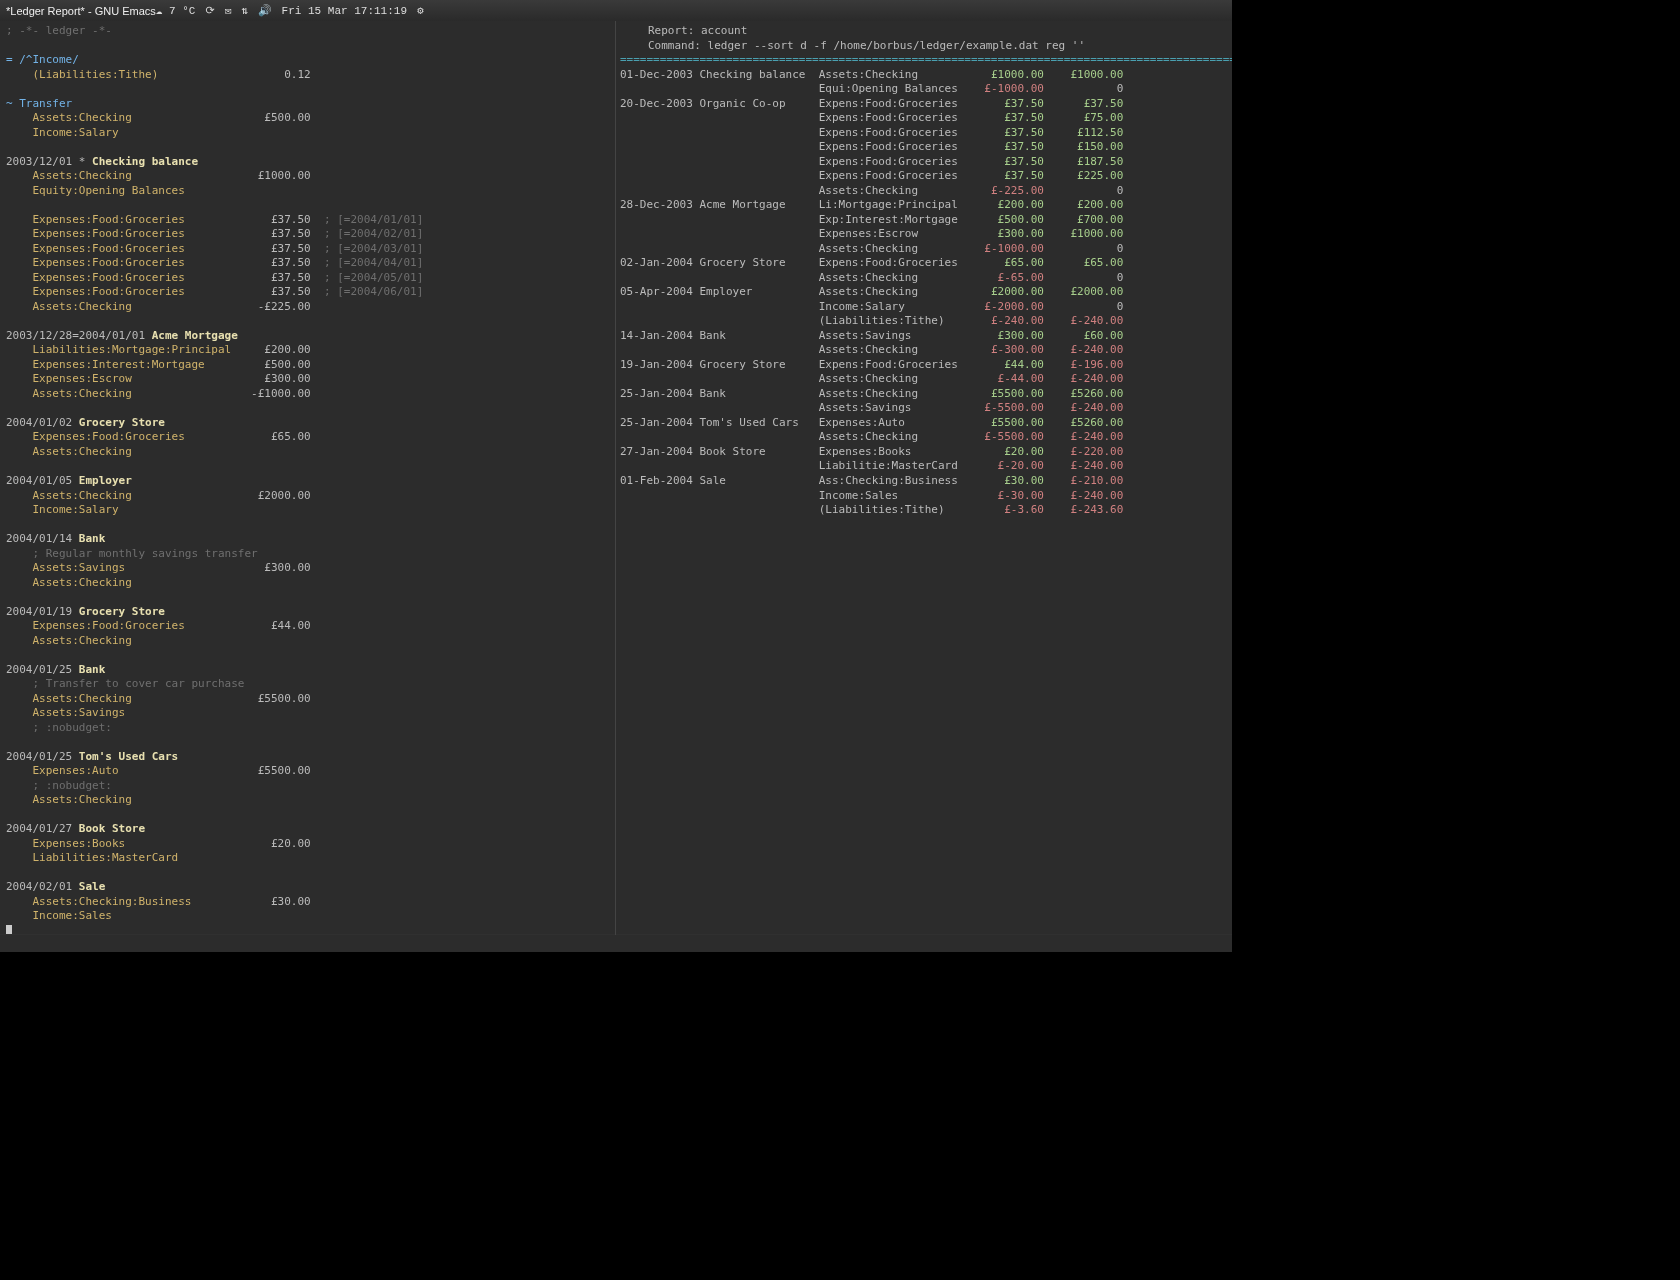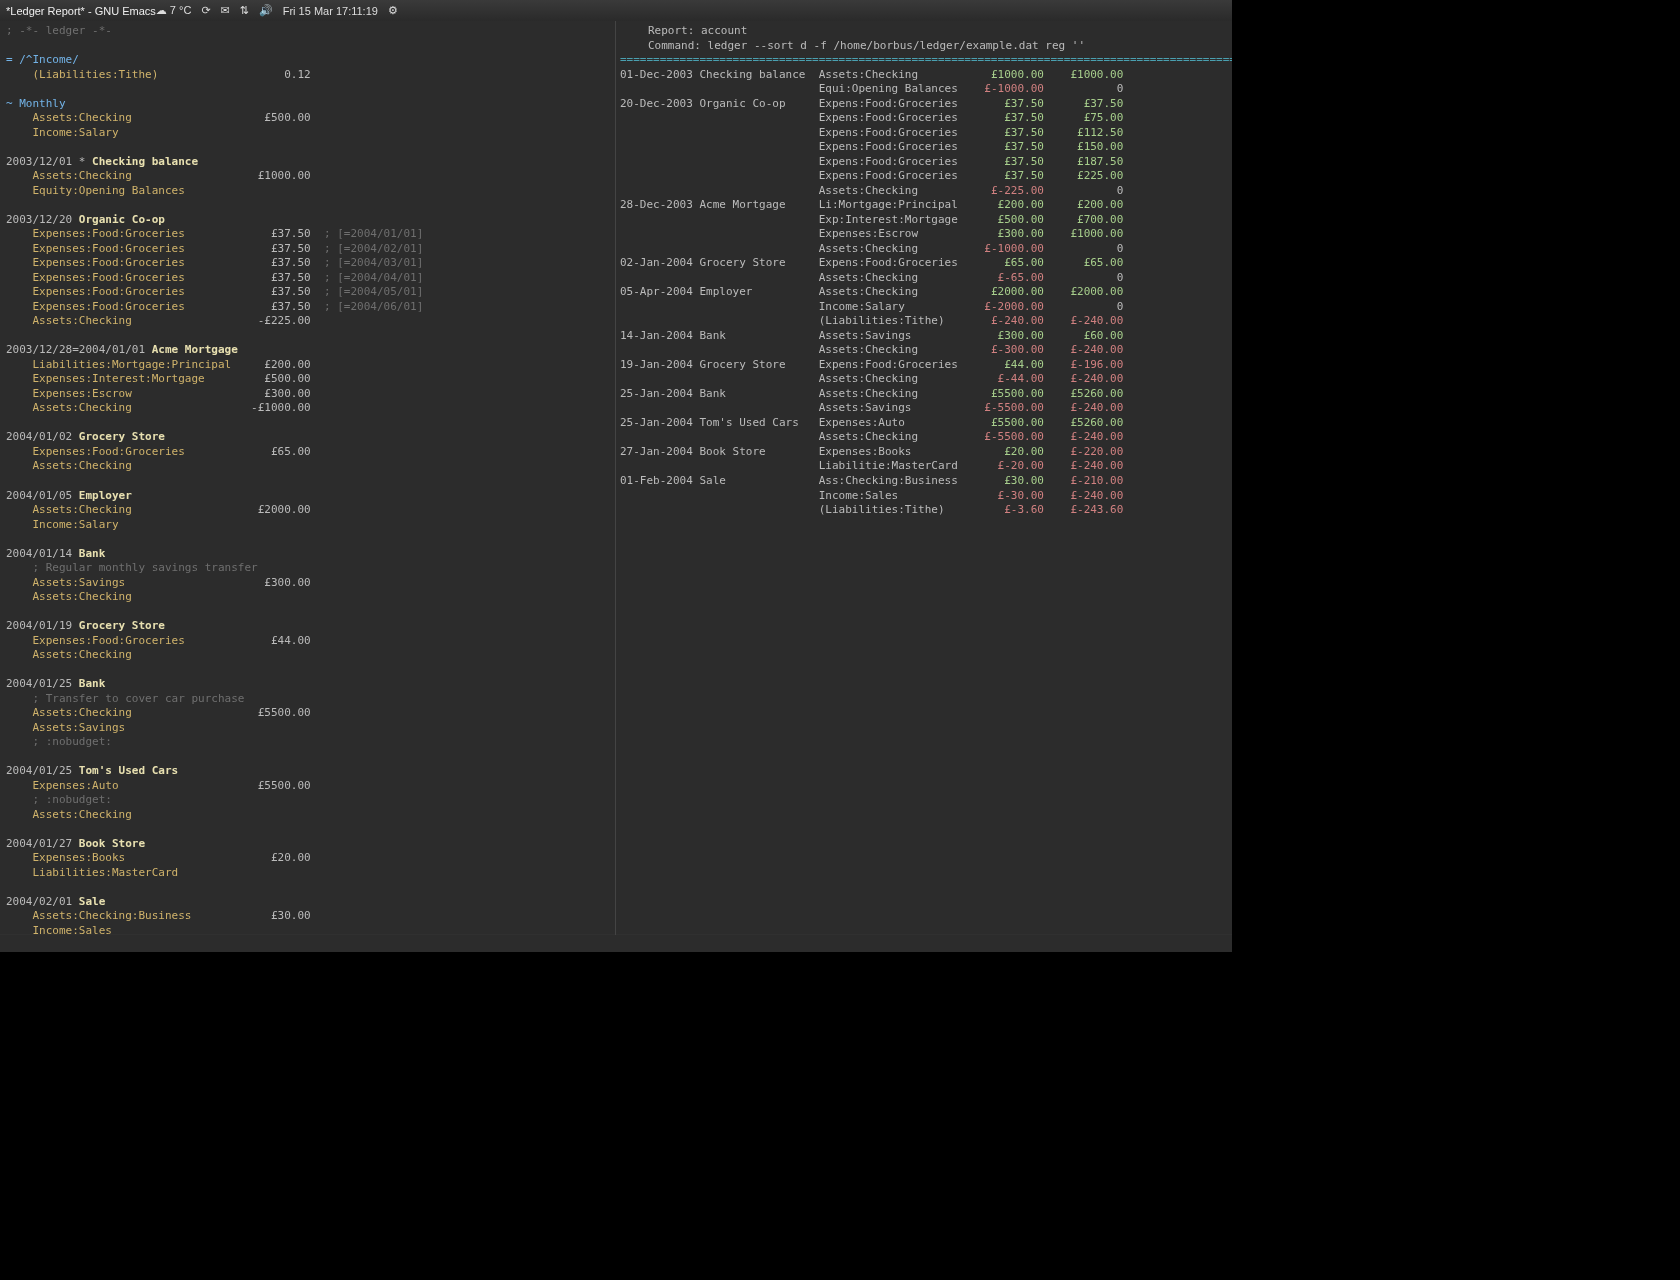--- a/index.html
+++ b/index.html
@@ -20,21 +20,21 @@
     color: #ddd;
     display: flex;
     align-items: center;
     padding: 0 6px;
     font-family: sans-serif;
     font-size: 11px;
     justify-content: flex-start;
   }
   .titlebar .title { color: #eee; }
   .tray { display: flex; align-items: center; gap: 10px; }
-  .tray span { color: #ddd; }
+  .tray span { color: #ddd; font-family: Liberation Mono, monospace; }
   .editor {
     display: flex;
     height: calc(100% - 21px);
     background: #2c2c2c;
     line-height: 1.32;
   }
   .pane { position: relative; overflow: hidden; }
   .pane.left { width: 50%; border-right: 1px solid #444; padding: 3px 0 0 6px; }
   .pane.right { width: 50%; padding: 3px 0 0 4px; }
   .modeline {
@@ -90,29 +90,28 @@
 
   <div class="editor">
 
     <div class="pane left">
       <div id="left-content">
           <div class="line"><span class="cmt">; -*- ledger -*-</span></div>
           <div class="line">&nbsp;</div>
           <div class="line"><span class="kw">= /^Income/</span></div>
           <div class="line">    <span class="acc">(Liabilities:Tithe)           </span><span class="amt">        0.12</span></div>
           <div class="line">&nbsp;</div>
-          <div class="line"><span class="kw">~ Monthly</span></div>
+          <div class="line"><span class="kw">~ Transfer</span></div>
           <div class="line">    <span class="acc">Assets:Checking               </span><span class="amt">     £500.00</span></div>
           <div class="line">    <span class="acc">Income:Salary                 </span><span class="amt"></span></div>
           <div class="line">&nbsp;</div>
           <div class="line"><span class="date">2003/12/01</span> <span class="date">*</span> <span class="pay">Checking balance</span></div>
           <div class="line">    <span class="acc">Assets:Checking               </span><span class="amt">    £1000.00</span></div>
           <div class="line">    <span class="acc">Equity:Opening Balances       </span><span class="amt"></span></div>
           <div class="line">&nbsp;</div>
-          <div class="line"><span class="date">2003/12/20</span> <span class="pay">Organic Co-op</span></div>
           <div class="line">    <span class="acc">Expenses:Food:Groceries       </span><span class="amt">      £37.50</span>  <span class="cmt">; [=2004/01/01]</span></div>
           <div class="line">    <span class="acc">Expenses:Food:Groceries       </span><span class="amt">      £37.50</span>  <span class="cmt">; [=2004/02/01]</span></div>
           <div class="line">    <span class="acc">Expenses:Food:Groceries       </span><span class="amt">      £37.50</span>  <span class="cmt">; [=2004/03/01]</span></div>
           <div class="line">    <span class="acc">Expenses:Food:Groceries       </span><span class="amt">      £37.50</span>  <span class="cmt">; [=2004/04/01]</span></div>
           <div class="line">    <span class="acc">Expenses:Food:Groceries       </span><span class="amt">      £37.50</span>  <span class="cmt">; [=2004/05/01]</span></div>
           <div class="line">    <span class="acc">Expenses:Food:Groceries       </span><span class="amt">      £37.50</span>  <span class="cmt">; [=2004/06/01]</span></div>
           <div class="line">    <span class="acc">Assets:Checking               </span><span class="amt">    -£225.00</span></div>
           <div class="line">&nbsp;</div>
           <div class="line"><span class="date">2003/12/28=2004/01/01</span> <span class="pay">Acme Mortgage</span></div>
           <div class="line">    <span class="acc">Liabilities:Mortgage:Principal</span><span class="amt">     £200.00</span></div>

